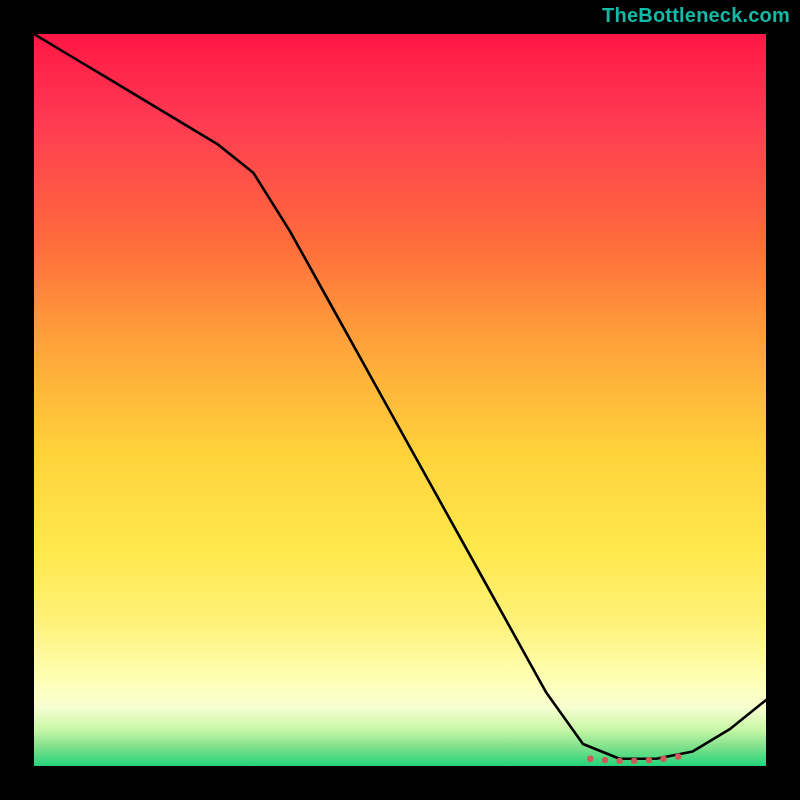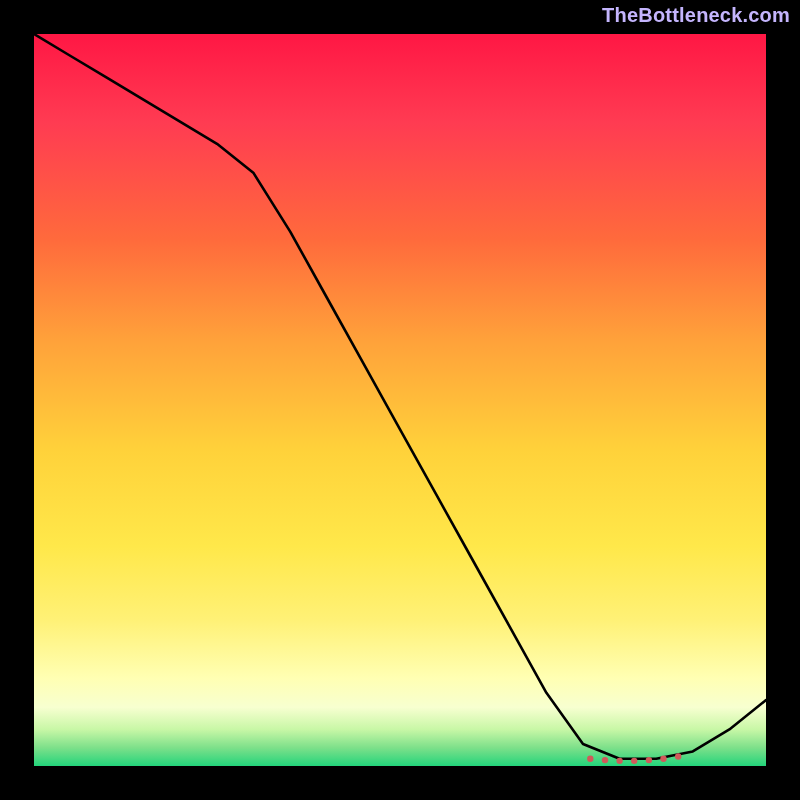--- a/index.html
+++ b/index.html
@@ -14,21 +14,21 @@
   .frame {
     position: relative;
     width: 800px;
     height: 800px;
     background: #000;
   }
   .watermark {
     position: absolute;
     top: 4px;
     right: 10px;
-    color: #c4b5fd;
+    color: #14b8a6;
     font-size: 20px;
     font-weight: 600;
     letter-spacing: 0.2px;
     user-select: none;
   }
   .plot {
     position: absolute;
     left: 34px;
     top: 34px;
     width: 732px;

